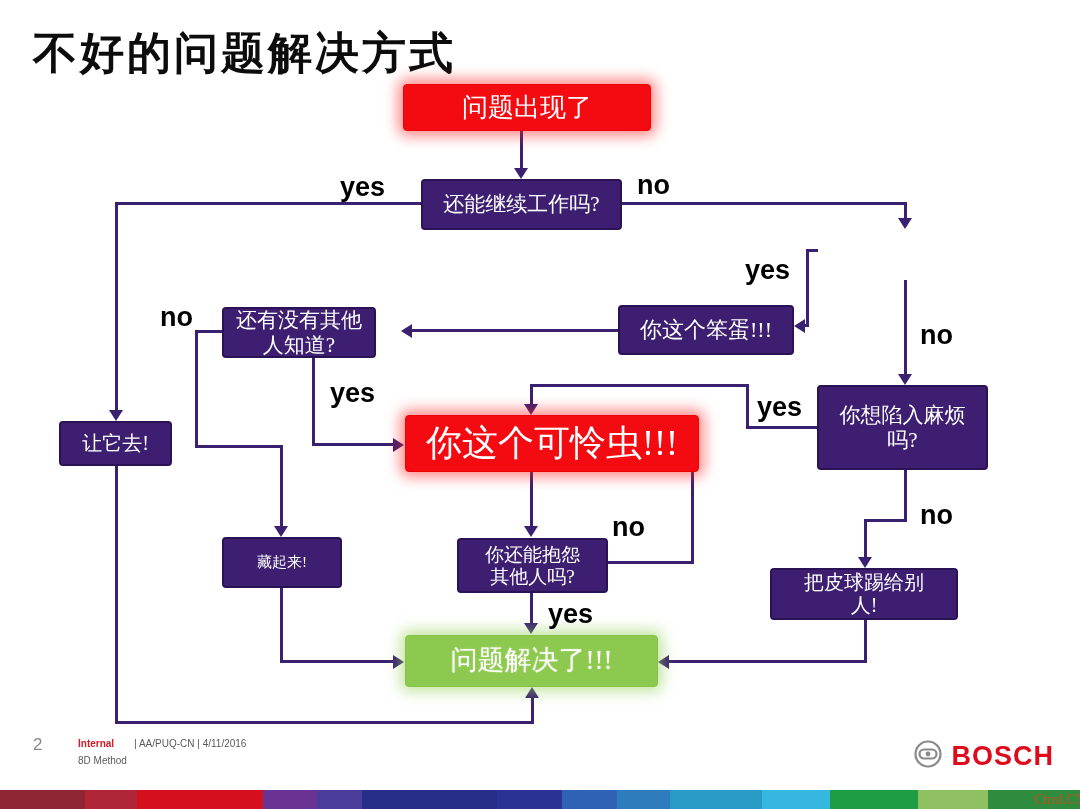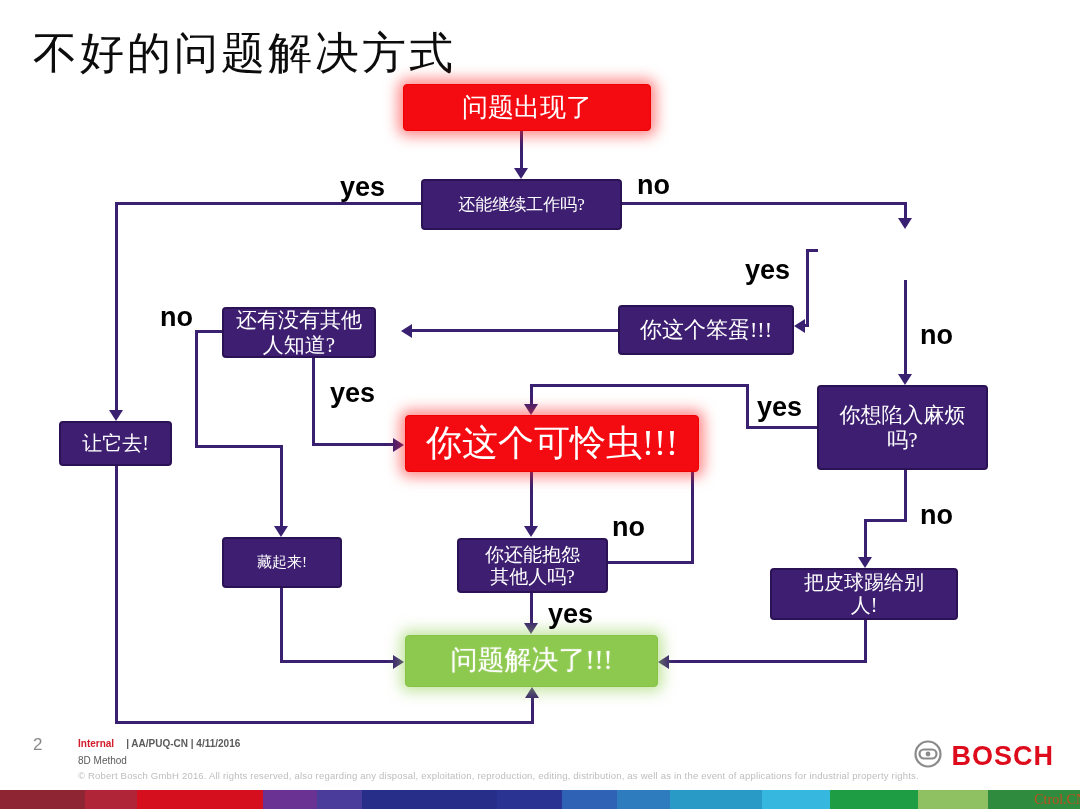--- a/index.html
+++ b/index.html
@@ -7,21 +7,21 @@
     --purple:#3D1E70;
     --purple-border:#2B1254;
     --red:#F40B12;
     --green:#8DC94E;
   }
   *{margin:0;padding:0;box-sizing:border-box;}
   body{background:#dcdcdc;font-family:"Liberation Sans",sans-serif;}
   #slide{position:relative;width:1080px;height:809px;background:#ffffff;overflow:hidden;}
 
   
-  .slide-title{position:absolute;left:33px;top:24px;font-size:44px;font-weight:400;
+  .slide-title{position:absolute;left:33px;top:24px;font-size:44px;font-weight:700;
     letter-spacing:3px;color:#0c0c0c;font-family:"Liberation Sans",sans-serif;}
 
   
   .node{position:absolute;display:flex;align-items:center;justify-content:center;
     color:#ffffff;text-align:center;border-radius:4px;line-height:1.15;
     font-family:"Liberation Serif",serif;white-space:pre-line;}
   .node-purple{background:var(--purple);border:2px solid var(--purple-border);}
   .node-red{background:var(--red);border:1px solid #e00;box-shadow:0 0 14px 5px rgba(255,40,40,.55);}
   .node-green{background:var(--green);border:1px solid #85c245;box-shadow:0 0 14px 5px rgba(150,210,90,.55);
     text-shadow:0 0 2px rgba(255,255,255,.4);}
@@ -35,21 +35,21 @@
   .ar-r{border-top:7px solid transparent;border-bottom:7px solid transparent;border-left:11px solid var(--line);}
 
   
   .elabel{position:absolute;font-size:27px;font-weight:600;color:#000000;
     font-family:"Liberation Sans",sans-serif;}
 
   
   .page-num{position:absolute;left:33px;top:735px;font-size:17px;color:#8a8a8a;}
   .foot-line1{position:absolute;left:78px;top:738px;font-size:10px;color:#5a5a5a;font-weight:700;}
   .foot-line1 .cls{color:#d11a2a;font-weight:700;}
-  .foot-line1 .meta{margin-left:12px;font-weight:700;color:#5a5a5a;}
+  .foot-line1 .meta{margin-left:20px;font-weight:400;color:#5a5a5a;}
   .foot-line2{position:absolute;left:78px;top:755px;font-size:10px;color:#5a5a5a;}
   .foot-copy{position:absolute;left:78px;top:770px;font-size:9.5px;color:#bdbdbd;letter-spacing:.2px;}
   .bosch{position:absolute;right:26px;top:739px;display:flex;align-items:center;gap:8px;}
   .bosch-word{font-size:27px;font-weight:700;color:#DD0B1C;letter-spacing:1px;
     font-family:"Liberation Sans",sans-serif;}
   .bar{position:absolute;left:0;bottom:0;height:19px;width:1080px;display:flex;}
   .bar div{height:100%;}
   .watermark{position:absolute;right:-6px;bottom:1px;font-size:14px;color:#C2501E;
     font-family:"Liberation Serif",serif;z-index:3;}
 </style>
@@ -122,21 +122,21 @@
 
   <div class="ln" style="left:530px;top:590px;width:3px;height:37px"></div>
   <div class="ar ar-d" style="left:524px;top:623px"></div>
 
   <div class="ln" style="left:280px;top:588px;width:3px;height:74px"></div>
   <div class="ln" style="left:280px;top:660px;width:115px;height:3px"></div>
   <div class="ar ar-r" style="left:393px;top:655px"></div>
 
   <div class="node node-red" style="left:403px;top:84px;width:248px;height:47px;font-size:26px">问题出现了</div>
 
-  <div class="node node-purple" style="left:421px;top:179px;width:201px;height:51px;font-size:17px">还能继续工作吗?</div>
+  <div class="node node-purple" style="left:421px;top:179px;width:201px;height:51px;font-size:21px">还能继续工作吗?</div>
 
 
   <div class="node node-purple" style="left:618px;top:305px;width:176px;height:50px;font-size:22px">你这个笨蛋!!!</div>
 
   <div class="node node-purple" style="left:222px;top:307px;width:154px;height:51px;font-size:21px">还有没有其他
 人知道?</div>
 
   <div class="node node-purple" style="left:59px;top:421px;width:113px;height:45px;font-size:20px">让它去!</div>
 
   <div class="node node-red" style="left:405px;top:415px;width:294px;height:57px;font-size:36px">你这个可怜虫!!!</div>
@@ -164,21 +164,20 @@
   <div class="elabel" style="left:920px;top:500px">no</div>
   <div class="elabel" style="left:612px;top:512px">no</div>
   <div class="elabel" style="left:548px;top:599px">yes</div>
 
   <div class="page-num">2</div>
 
   <div class="foot-line1">
     <span class="cls">Internal</span><span class="meta">| AA/PUQ-CN | 4/11/2016</span>
   </div>
   <div class="foot-line2">8D Method</div>
-  <div class="foot-copy">© Robert Bosch GmbH 2016. All rights reserved, also regarding any disposal, exploitation, reproduction, editing, distribution, as well as in the event of applications for industrial property rights.</div>
 
   <div class="bosch">
     <span>
       <svg width="30" height="30" viewBox="0 0 30 30">
         <circle cx="15" cy="15" r="12.5" fill="none" stroke="#8a8a8a" stroke-width="2.2"></circle>
         <rect x="6.5" y="10.5" width="17" height="9" rx="4.5" fill="none" stroke="#8a8a8a" stroke-width="2.2"></rect>
         <circle cx="15" cy="15" r="2.4" fill="#8a8a8a"></circle>
       </svg>
     </span>
     <span class="bosch-word">BOSCH</span>

